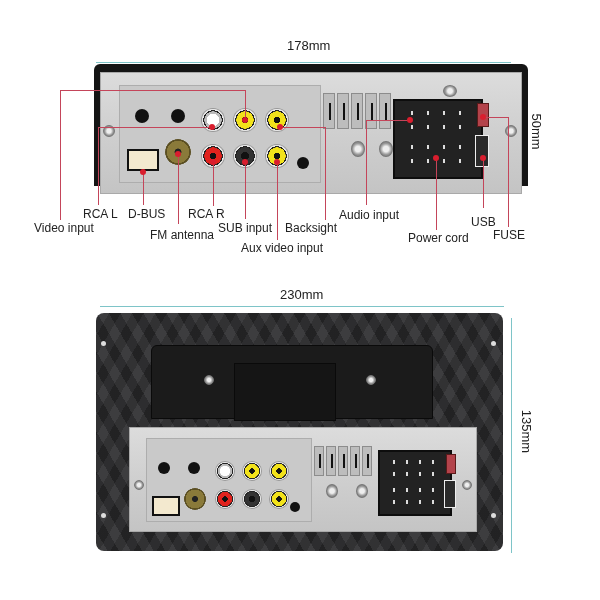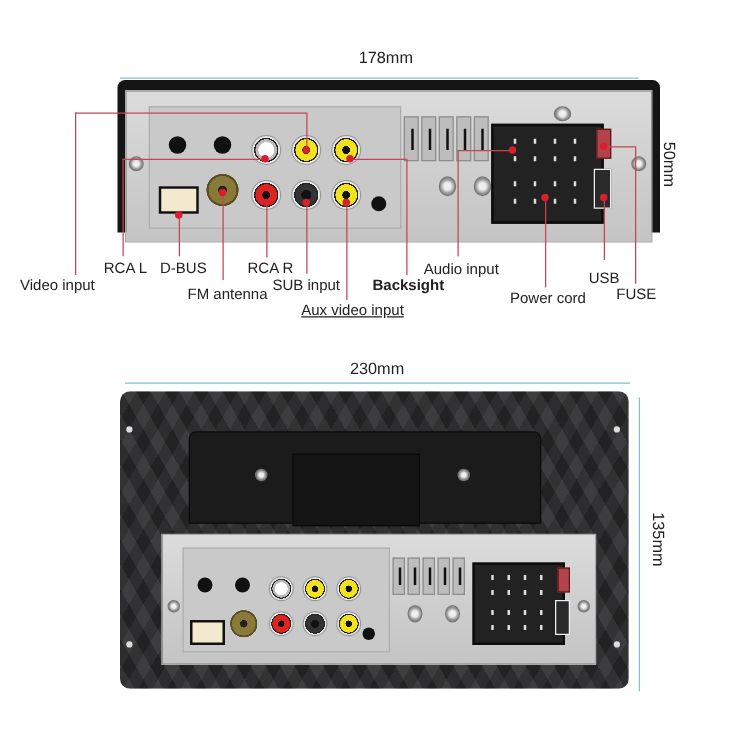--- a/index.html
+++ b/index.html
@@ -138,28 +138,28 @@
   <div class="ptr" style="left:436px;top:158px;width:1px;height:72px;"></div>
   <div class="dot" style="left:433px;top:155px;"></div>
 
   <div class="ptr" style="left:483px;top:158px;width:1px;height:50px;"></div>
   <div class="dot" style="left:480px;top:155px;"></div>
 
   <div class="ptr" style="left:483px;top:117px;width:25px;height:1px;"></div>
   <div class="ptr" style="left:508px;top:117px;width:1px;height:110px;"></div>
   <div class="dot" style="left:480px;top:114px;"></div>
 
-  <div class="callout" style="left:16px;top:221px;">Video input</div>
+  <div class="callout" style="left:34px;top:221px;">Video input</div>
   <div class="callout" style="left:83px;top:207px;">RCA L</div>
   <div class="callout" style="left:128px;top:207px;">D-BUS</div>
   <div class="callout" style="left:150px;top:228px;">FM antenna</div>
-  <div class="callout" style="left:198px;top:207px;">RCA R</div>
+  <div class="callout" style="left:188px;top:207px;">RCA R</div>
   <div class="callout" style="left:218px;top:221px;">SUB input</div>
-  <div class="callout" style="left:241px;top:241px;text-decoration:underline;">Aux video input</div>
-  <div class="callout" style="left:298px;top:221px;font-weight:bold;">Backsight</div>
+  <div class="callout" style="left:241px;top:241px;">Aux video input</div>
+  <div class="callout" style="left:285px;top:221px;">Backsight</div>
   <div class="callout" style="left:339px;top:208px;">Audio input</div>
   <div class="callout" style="left:408px;top:231px;">Power cord</div>
   <div class="callout" style="left:471px;top:215px;">USB</div>
   <div class="callout" style="left:493px;top:228px;">FUSE</div>
 </div>
 
 <div>
   <div class="dim-label" style="left:280px;top:287px;">230mm</div>
   <div class="dim-line-h" style="left:100px;top:306px;width:404px;"></div>
   <div class="dim-line-v" style="left:511px;top:318px;height:235px;"></div>

